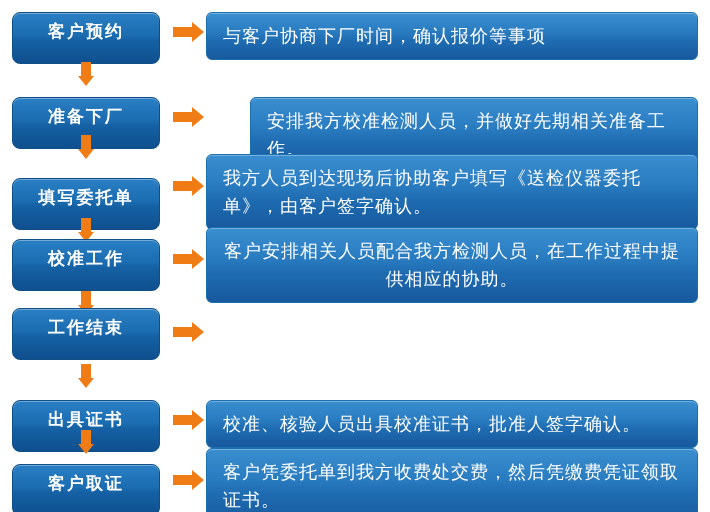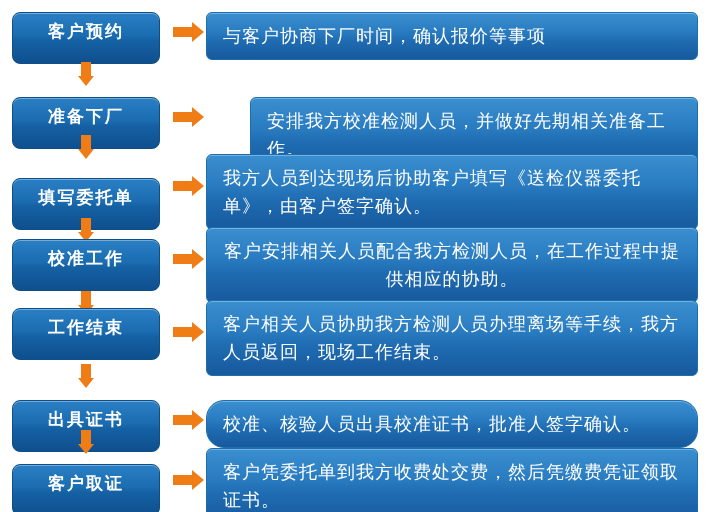--- a/index.html
+++ b/index.html
@@ -149,33 +149,32 @@
   <div class="down-arrow" style="top:291px;">
     <div class="stem"></div>
     <div class="head"></div>
   </div>
 
   <div class="row" style="top:300px;">
     <div class="step-box" style="margin-top:8px;">工作结束</div>
     <div class="arrow-cell" style="height:64px;">
         <div class="arrow-right"></div>
       </div>
-    <div class="desc-box" style="min-height:74px;">客户相关人员协助我方检测人员办理离场等手续，我方人员返回，现场工作结束。</div>
   </div>
   <div class="down-arrow" style="top:364px;">
     <div class="stem"></div>
     <div class="head"></div>
   </div>
 
   <div class="row" style="top:400px;">
     <div class="step-box">出具证书</div>
     <div class="arrow-cell">
         <div class="arrow-right"></div>
       </div>
-    <div class="desc-box" style="min-height:46px;border-radius:18px;">校准、核验人员出具校准证书，批准人签字确认。</div>
+    <div class="desc-box" style="min-height:46px;">校准、核验人员出具校准证书，批准人签字确认。</div>
   </div>
   <div class="down-arrow" style="top:430px;">
     <div class="stem"></div>
     <div class="head"></div>
   </div>
 
   <div class="row" style="top:448px;">
     <div class="step-box" style="margin-top:16px;">客户取证</div>
     <div class="arrow-cell" style="height:64px;">
         <div class="arrow-right"></div>

